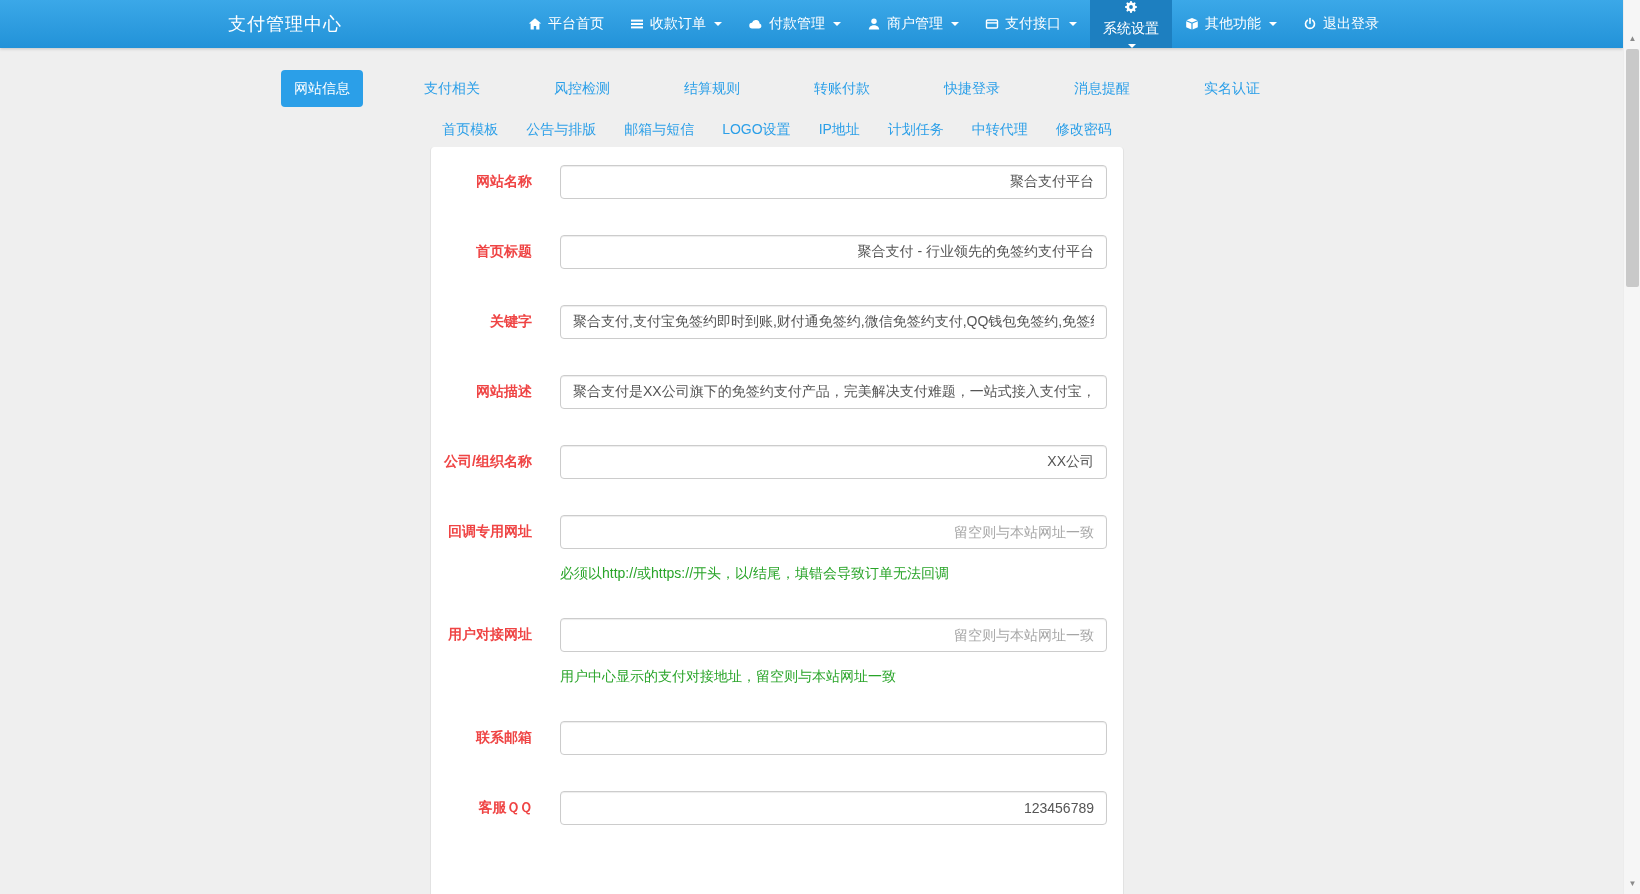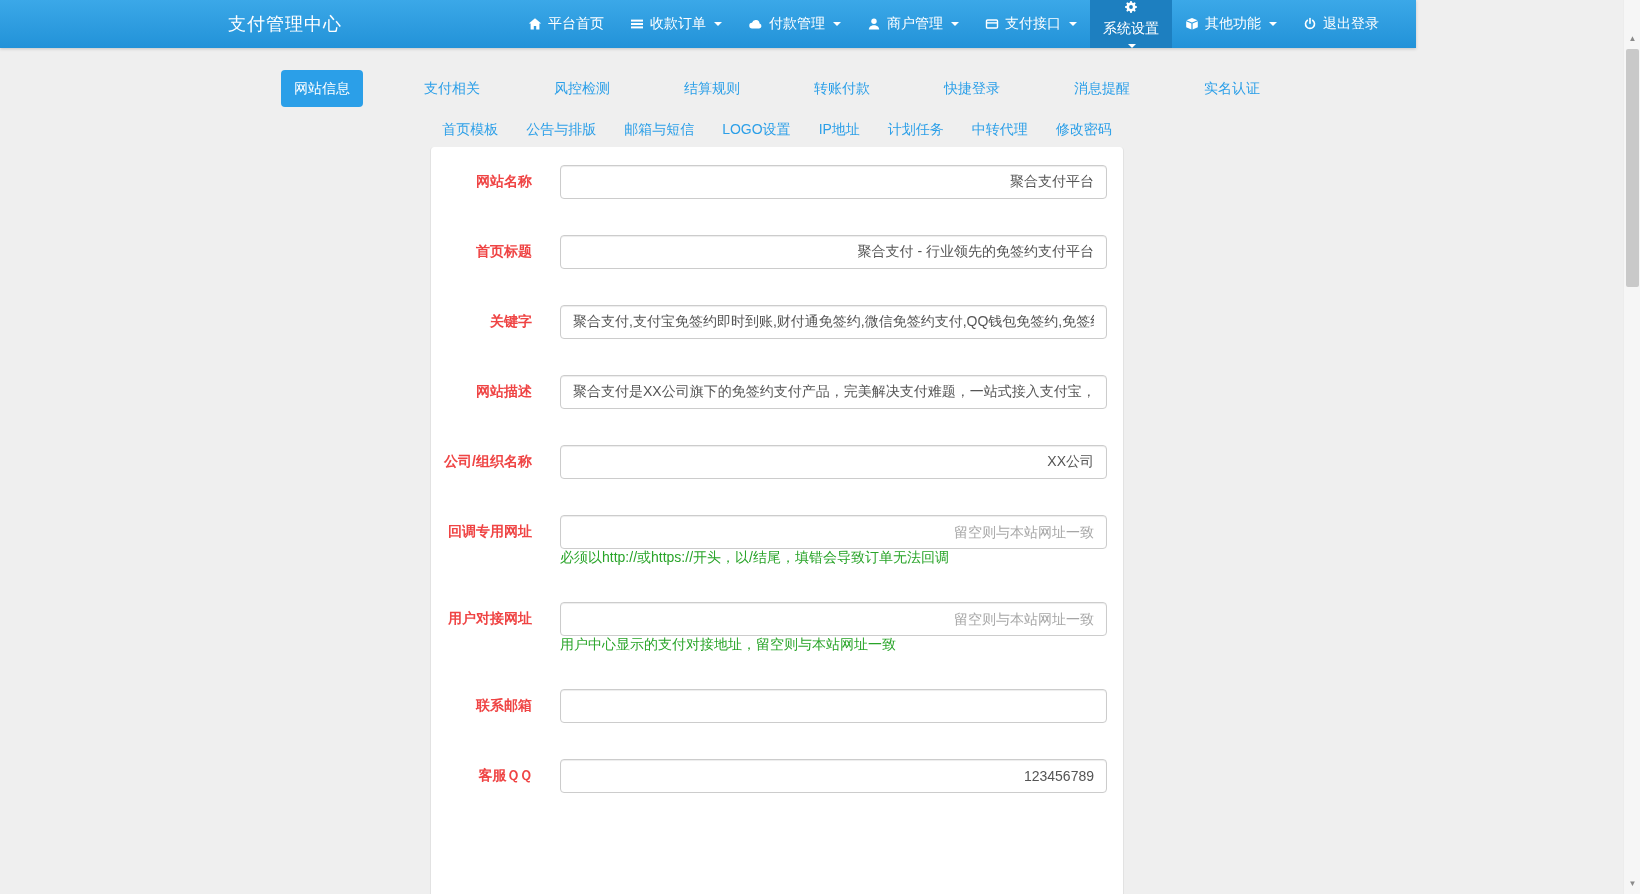--- a/index.html
+++ b/index.html
@@ -4,21 +4,21 @@
 <style>
   html,body{margin:0;padding:0;}
   body{
     width:1640px;height:894px;overflow:hidden;position:relative;
     background:#efefef;
     font-family:"Liberation Sans","DejaVu Sans",sans-serif;
     -webkit-font-smoothing:antialiased;
   }
   
   .navbar{
-    position:absolute;top:0;left:0;width:1416px;height:48px;
+    position:absolute;top:0;left:0;width:1623px;height:48px;
     background:linear-gradient(180deg,#3ba8e8 0%,#2292d8 100%);
     box-shadow:0 1px 3px rgba(0,0,0,.18);
     display:flex;align-items:stretch;z-index:5;
   }
   .brand{
     position:absolute;left:228px;top:0;height:48px;line-height:48px;
     color:#fff;font-size:18px;letter-spacing:1px;
   }
   .nav-menu{
     position:absolute;left:515px;top:0;height:48px;
@@ -66,21 +66,21 @@
   .form-control-col{flex:1;min-width:0;}
   .text-input{
     width:100%;box-sizing:border-box;height:34px;padding:6px 12px;
     font-size:14px;color:#555;background:#fff;
     border:1px solid #ccc;border-radius:4px;
     box-shadow:inset 0 1px 1px rgba(0,0,0,.075);
     font-family:"Liberation Sans","DejaVu Sans",sans-serif;
     outline:none;white-space:nowrap;overflow:hidden;text-align:right;
   }
   .text-input::placeholder{color:#a6a6a6;opacity:1;}
-  .help-text{margin-top:0;font-size:14px;color:#28a428;line-height:17px;}
+  .help-text{margin-top:16px;font-size:14px;color:#28a428;line-height:17px;}
   
   .scrollbar{
     position:absolute;top:0;right:0;width:17px;height:894px;
     background:#f6f6f6;border-left:1px solid #ececec;box-sizing:border-box;z-index:10;
   }
   .scroll-arrow{
     position:absolute;left:0;width:17px;height:17px;line-height:17px;text-align:center;
     color:#8a8a8a;font-size:8px;cursor:pointer;
   }
   .scroll-arrow.up{top:30px;}

